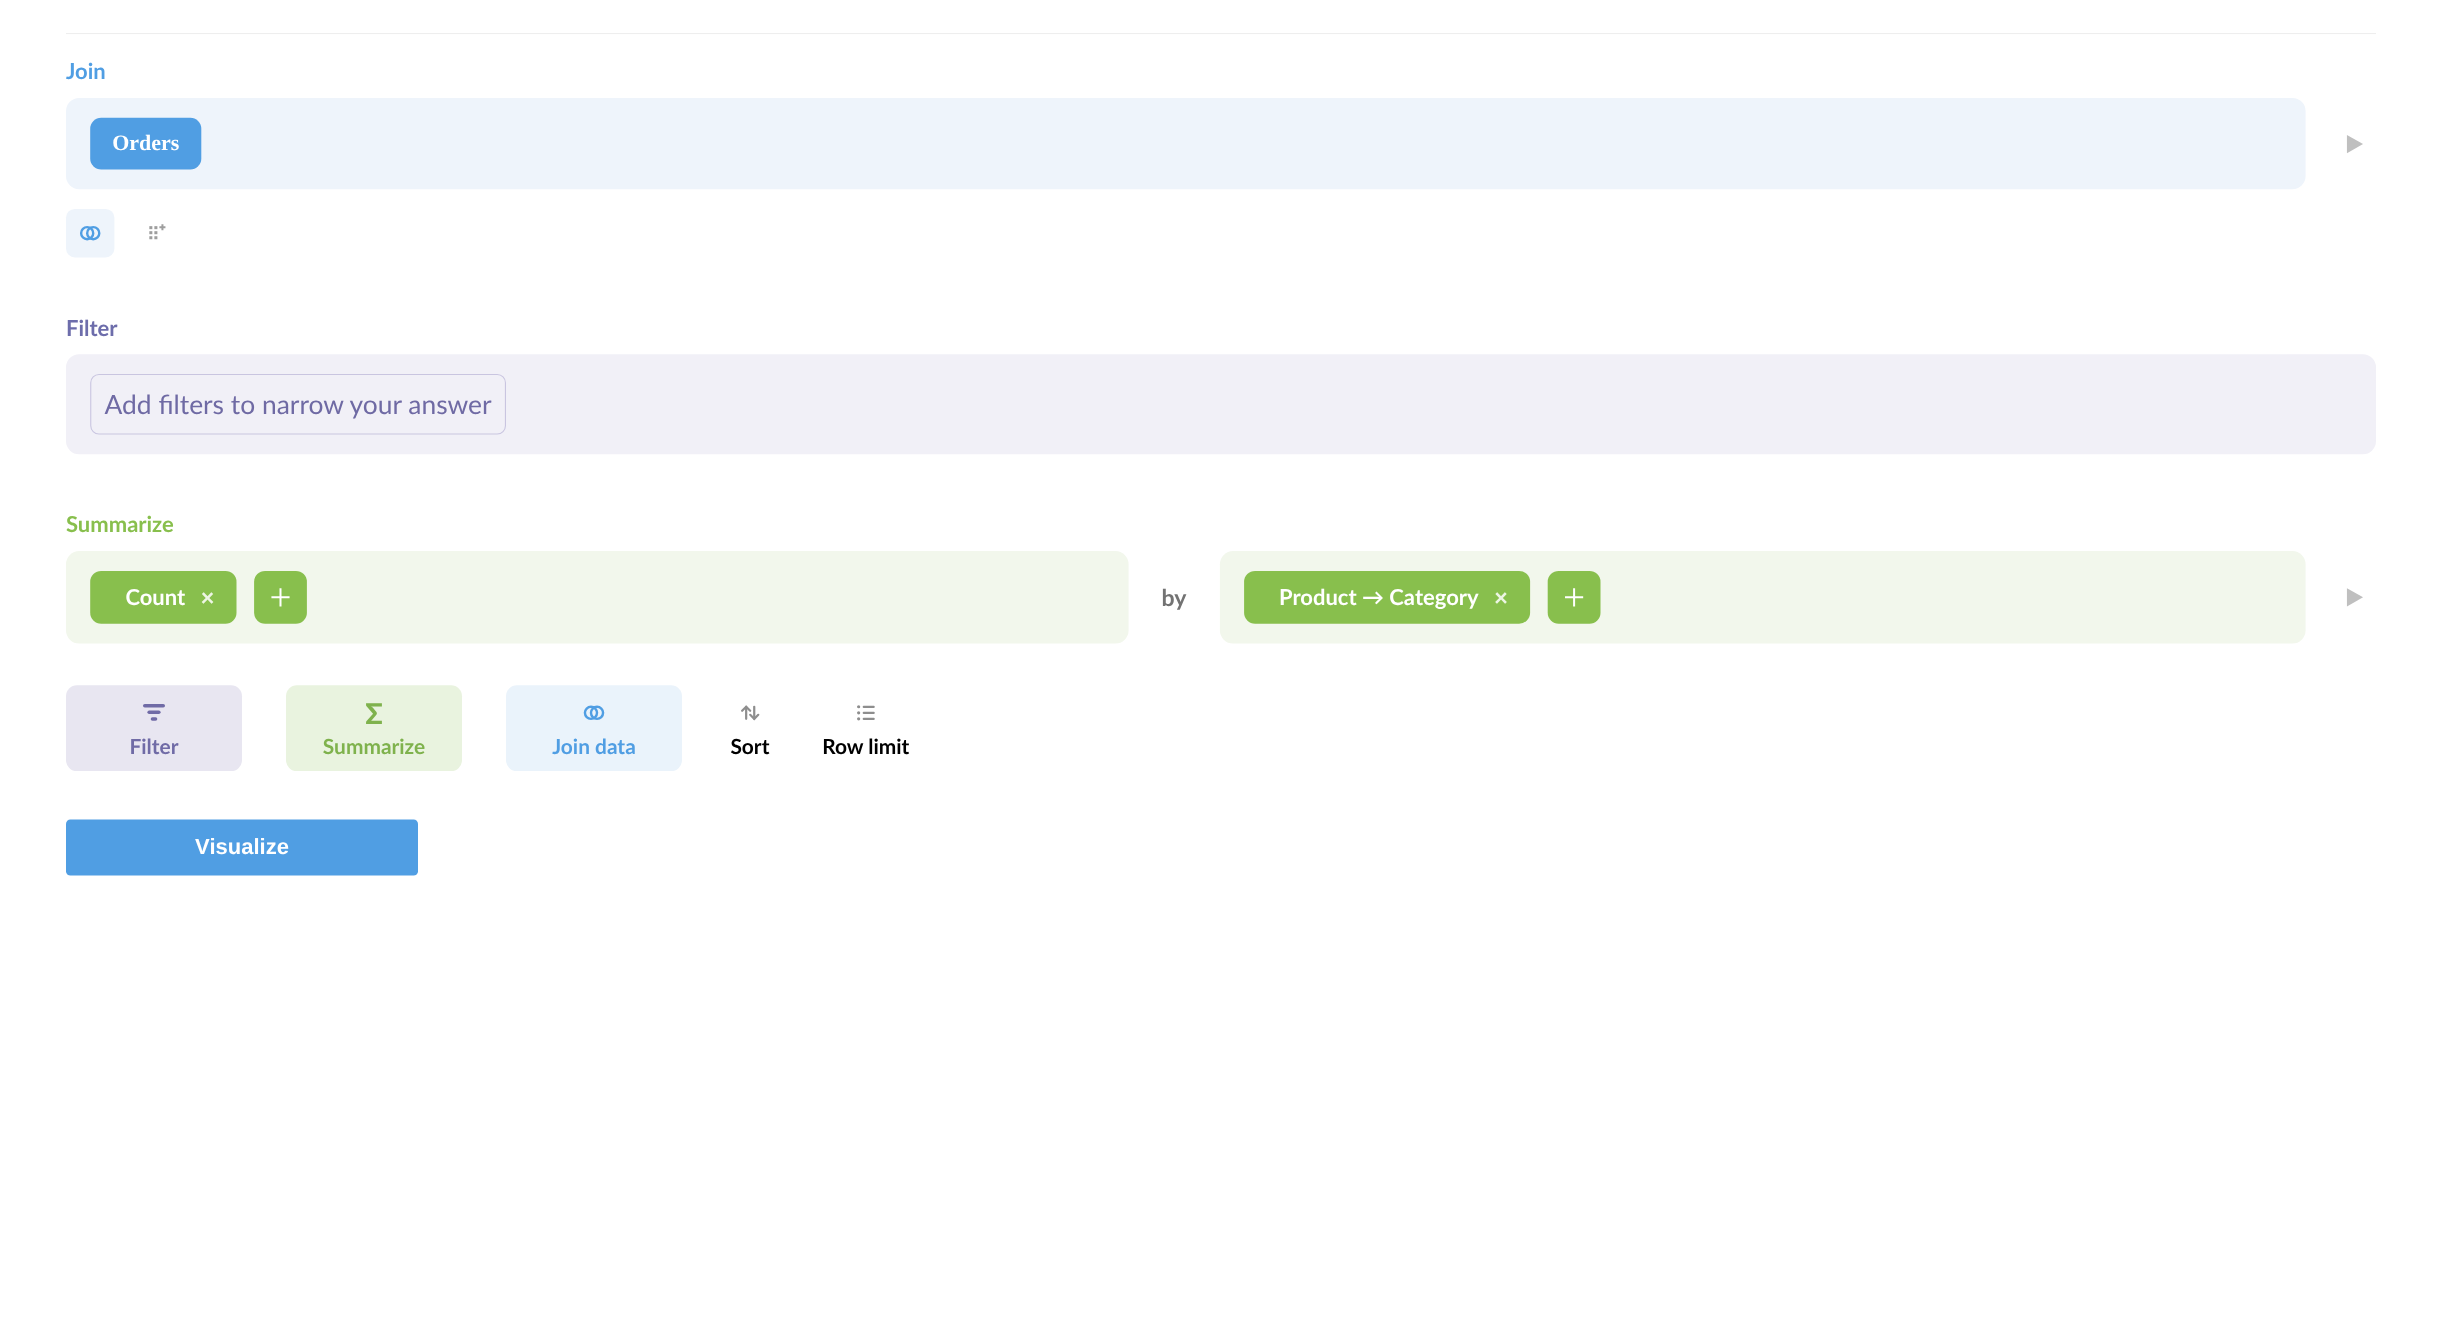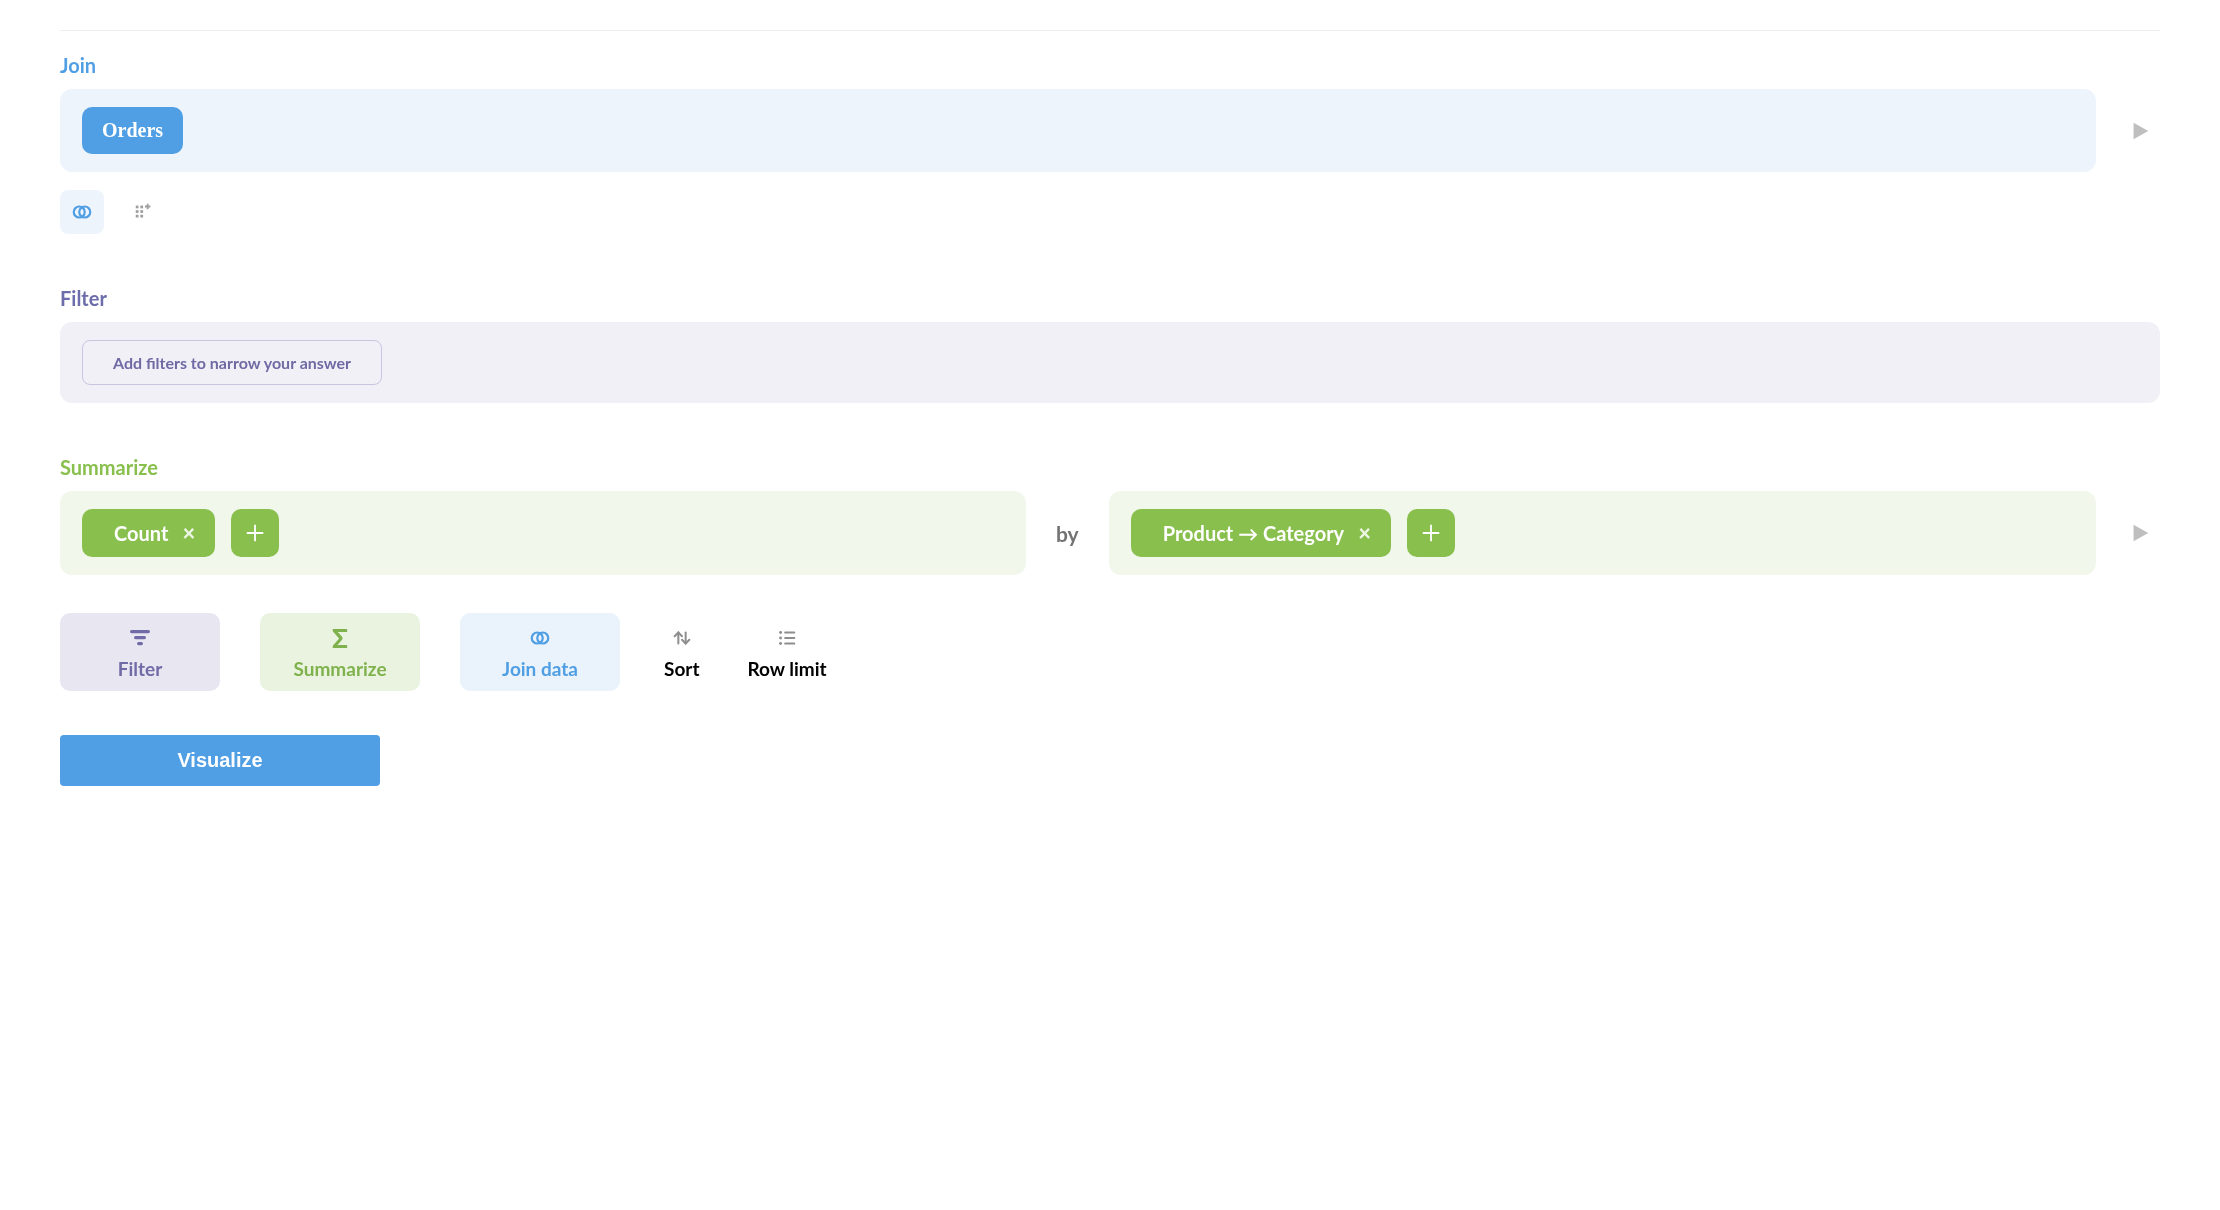--- a/index.html
+++ b/index.html
@@ -39,21 +39,21 @@
     display:flex; align-items:center; justify-content:center; cursor:pointer;
   }
   .icon-btn.active { background:#eef4fb; }
 
   
   .filter-panel {
     background:#f1f0f7; border-radius:12px; padding:18px 22px;
   }
   .filter-placeholder-btn {
     display:inline-block; border:1.5px solid #c9c5e0; border-radius:8px;
-    padding:12px 30px; color:#6f6aa4; font-weight:700; font-size:16px;
+    padding:12px 12px; color:#6f6aa4; font-weight:400; font-size:24px;
     background:#f1f0f7; cursor:pointer;
   }
 
   
   .summarize-row { display:flex; align-items:center; gap:24px; }
   .sum-panel {
     background:#f2f7ec; border-radius:12px; padding:18px 22px;
     display:flex; align-items:center; gap:16px;
   }
   .sum-left  { flex:0 0 46%; }

